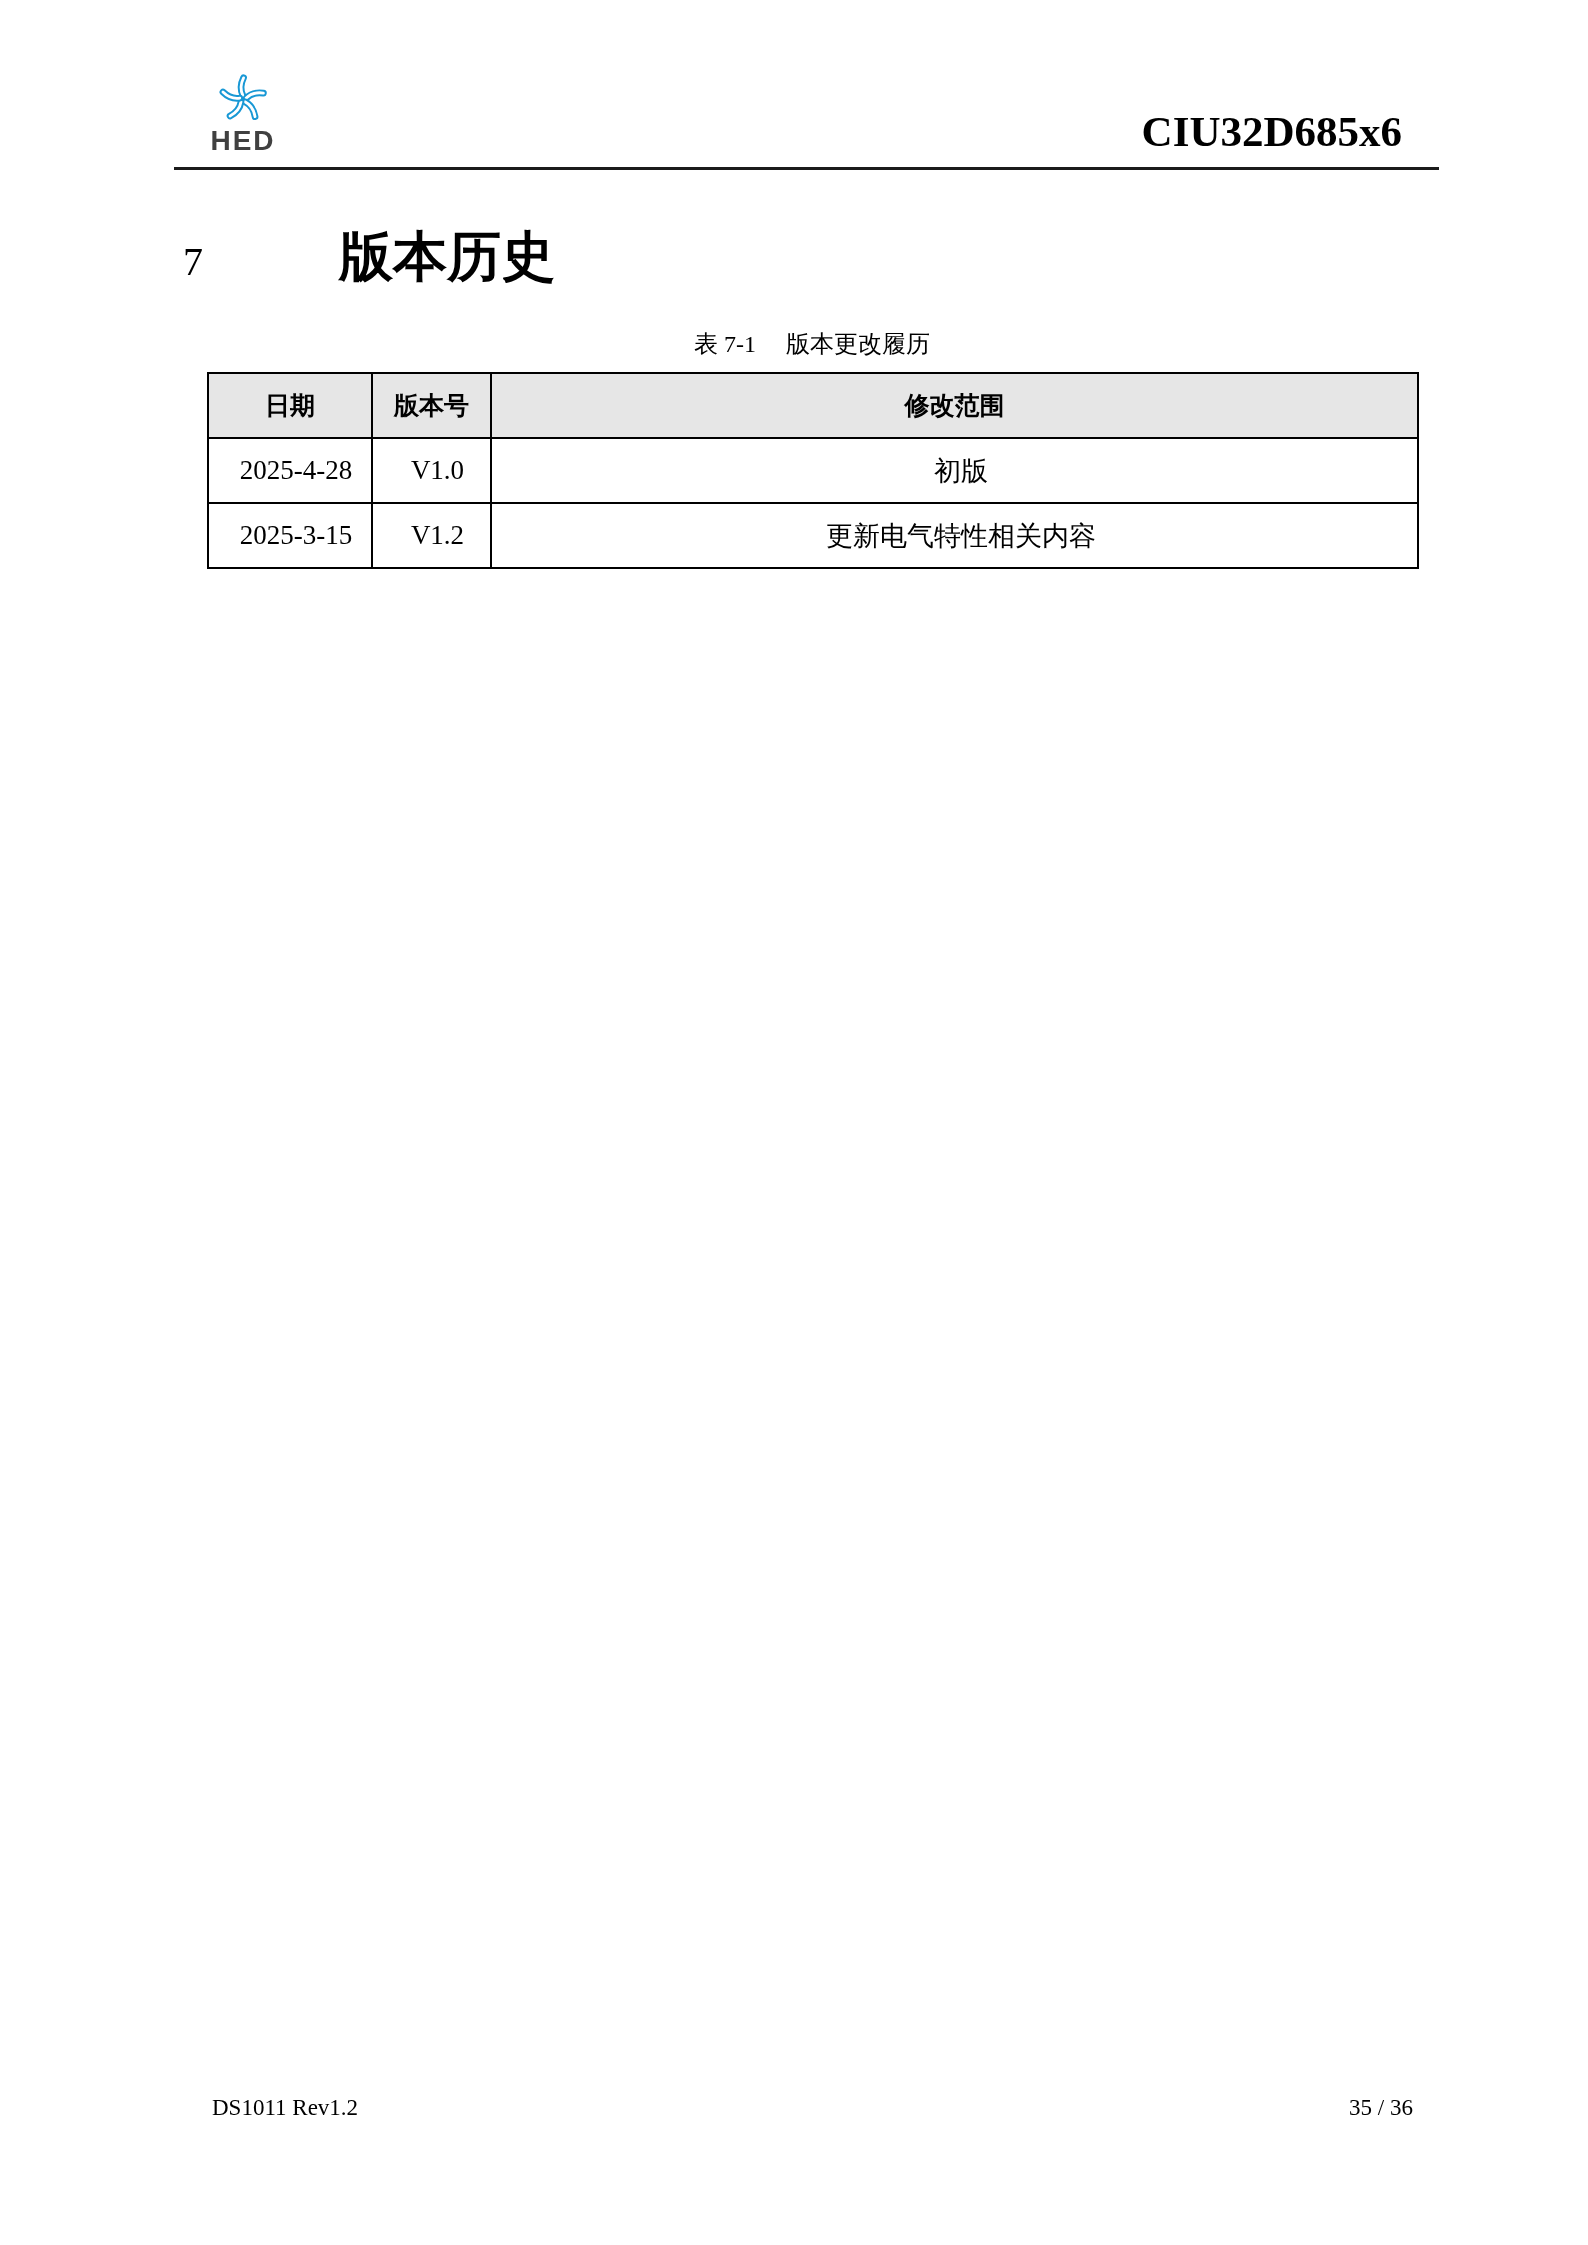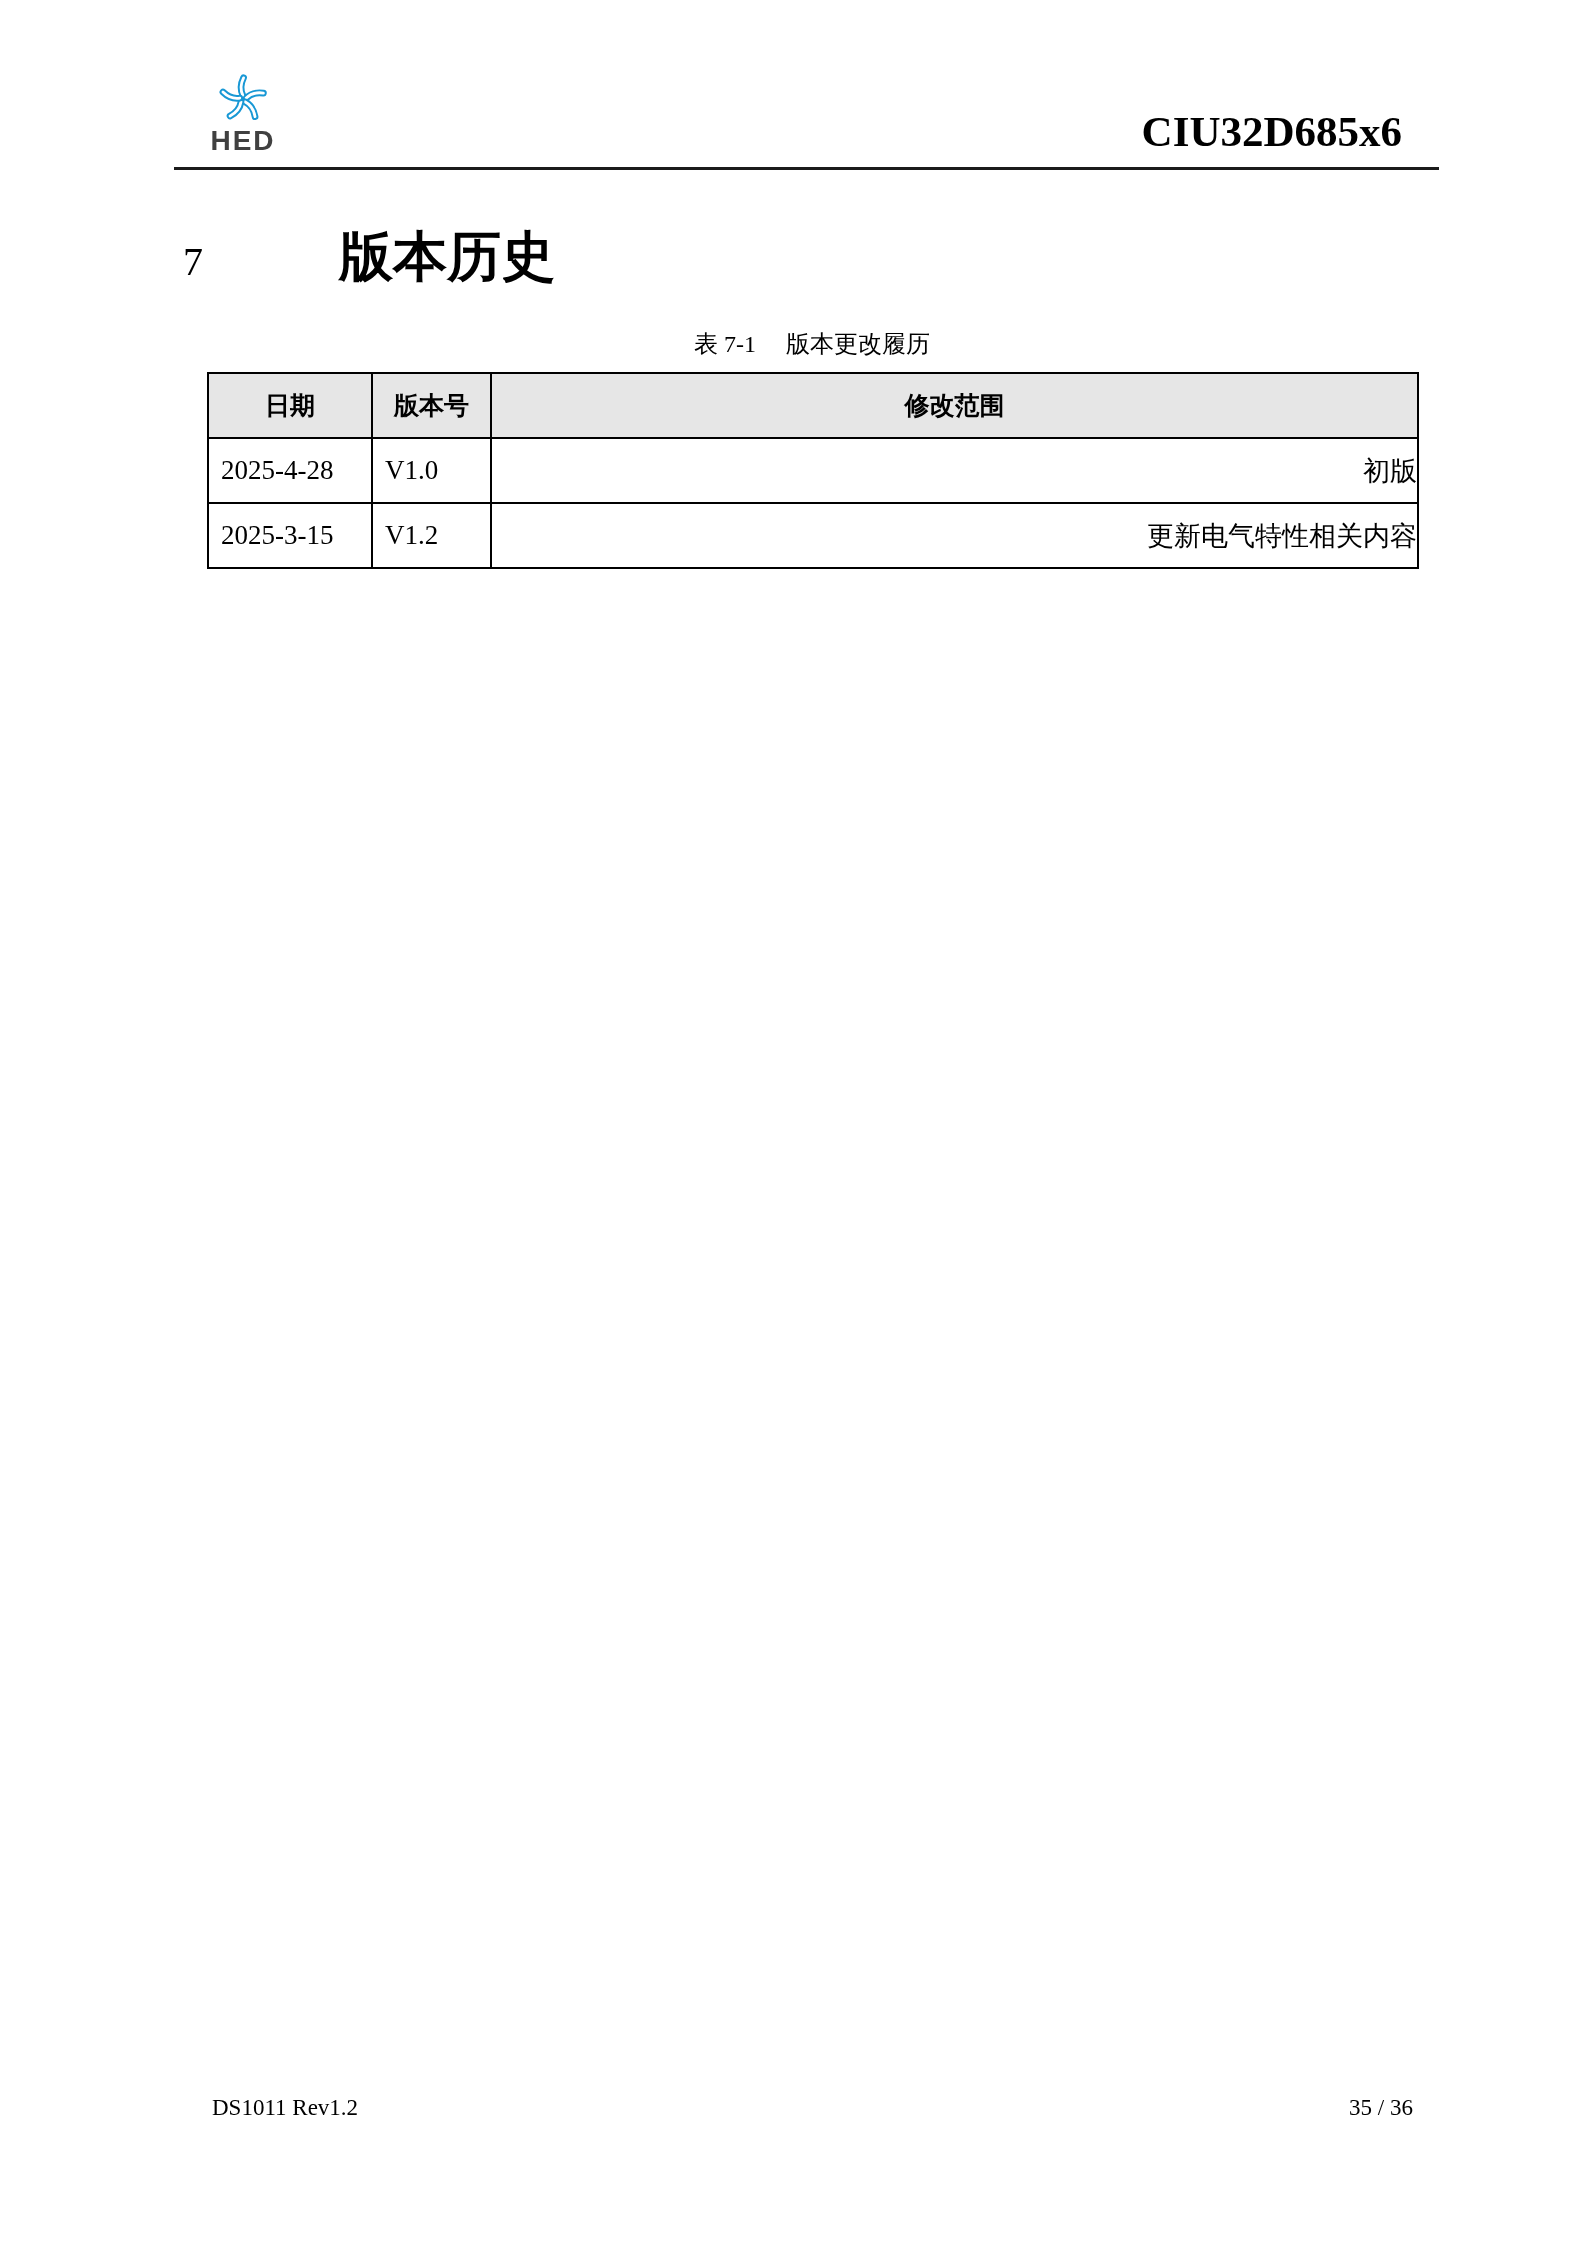--- a/index.html
+++ b/index.html
@@ -100,26 +100,26 @@
   .rev-table th {
     background: #e6e6e6;
     font-family: "Liberation Sans", "DejaVu Sans", sans-serif;
     font-weight: 700;
     font-size: 25px;
     text-align: center;
   }
   .rev-table td { font-size: 27px; background: #ffffff; }
   .c-date, .c-ver {
     font-family: "Liberation Serif", "DejaVu Serif", serif;
-    text-align: left;
+    text-align: center;
     padding-left: 12px;
   }
   .c-scope {
     font-family: "Liberation Serif", "DejaVu Serif", serif;
-    text-align: right;
+    text-align: center;
     padding-left: 13px;
   }
 
   
   .footer-left {
     position: absolute;
     left: 212px;
     top: 2095px;
     font-family: "Liberation Serif", "DejaVu Serif", serif;
     font-size: 23px;

